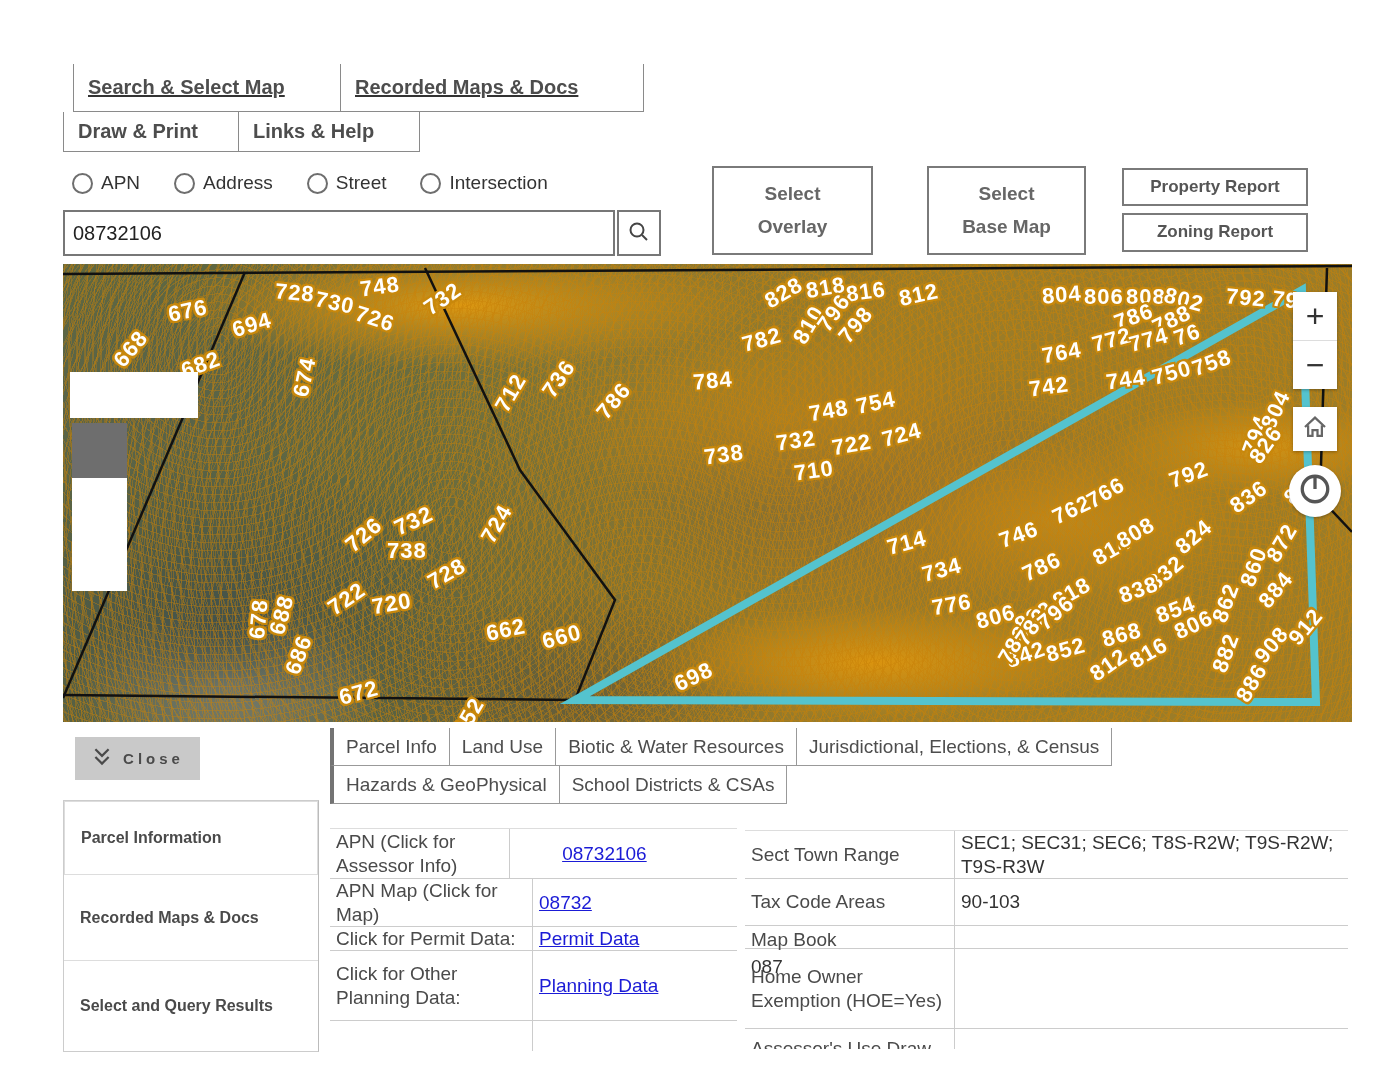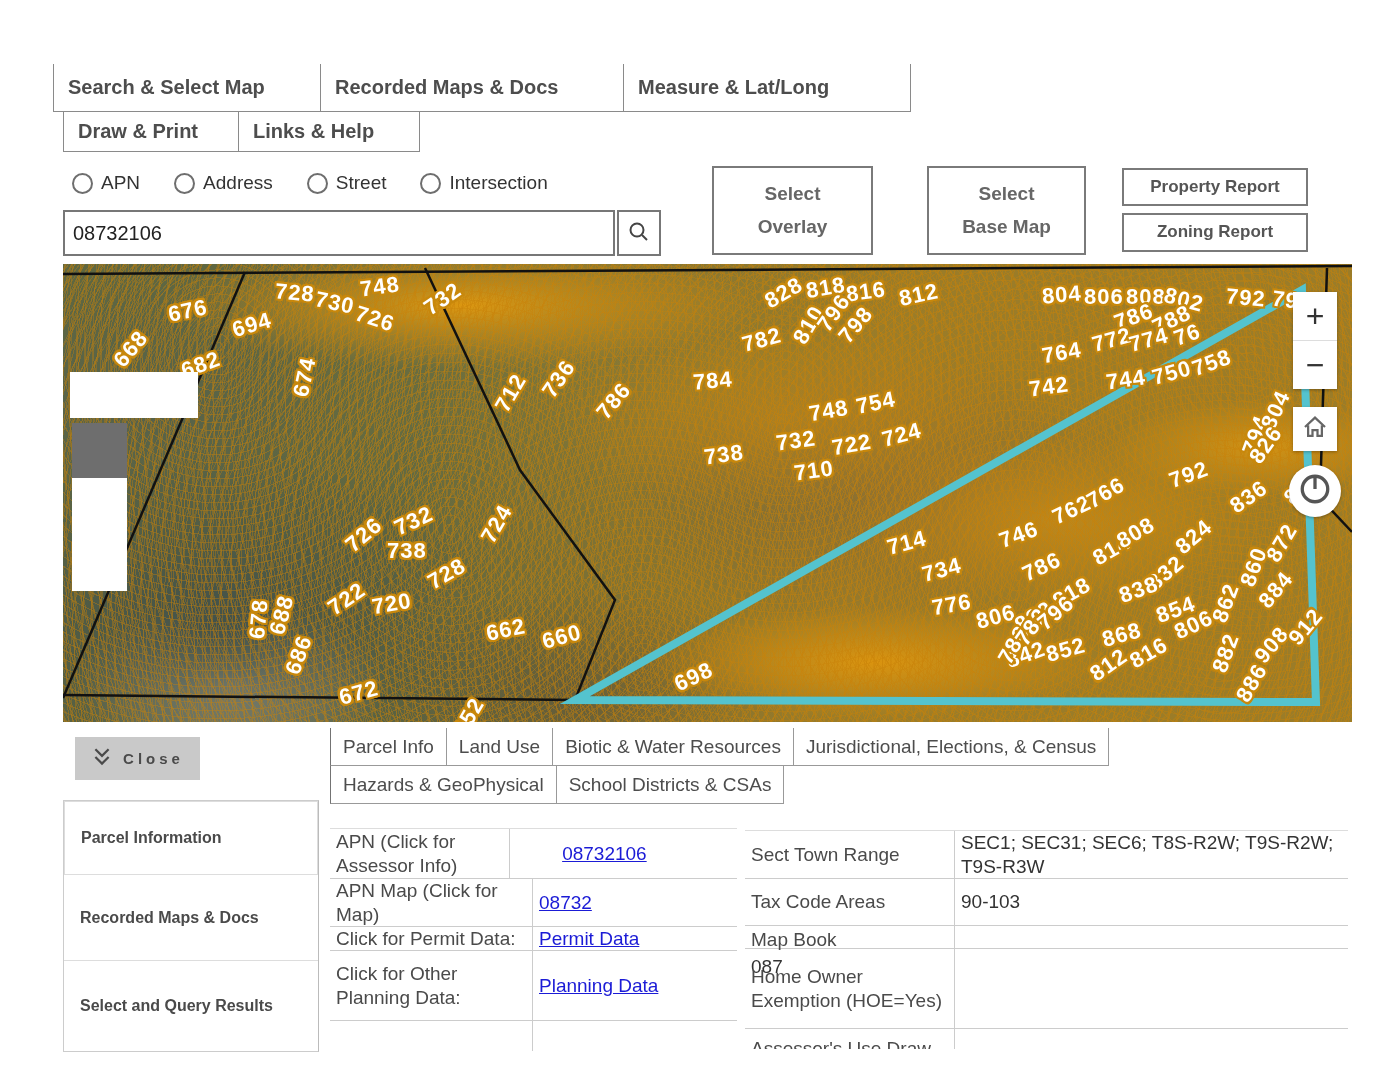--- a/index.html
+++ b/index.html
@@ -1,21 +1,21 @@
 <!DOCTYPE html>
 <html><head>
 <meta charset="utf-8">
 <style>
   html,body{margin:0;padding:0;background:#ffffff;}
   #app{position:relative;width:1398px;height:1080px;background:#fff;overflow:hidden;
        font-family:"Liberation Sans","DejaVu Sans",sans-serif;color:#333;}
 
   
   .tabrow{position:absolute;display:flex;}
-  #tabs-row1{left:53px;top:64px;height:48px;}
+  #tabs-row1{left:73px;top:64px;height:48px;text-decoration:underline;}
   #tabs-row2{left:63px;top:112px;height:40px;}
   .top-tab{display:flex;align-items:center;padding:0 14px;font-size:20px;font-weight:bold;
            color:#4d4d4d;border-right:1px solid #8a8a8a;border-bottom:1px solid #8a8a8a;
            white-space:nowrap;background:#fff;cursor:pointer;}
   .top-tab:first-child{border-left:1px solid #8a8a8a;}
   #tabs-row1 .top-tab:nth-child(1){width:238px;}
   #tabs-row1 .top-tab:nth-child(2){width:274px;}
   #tabs-row1 .top-tab:nth-child(3){width:258px;}
   #tabs-row1 .top-tab:nth-child(4){width:234px;}
   #tabs-row2 .top-tab:nth-child(1){width:146px;}
@@ -89,21 +89,21 @@
   
   #close-btn{position:absolute;left:75px;top:737px;width:125px;height:43px;background:#c9c9c9;
              display:flex;align-items:center;justify-content:center;gap:10px;cursor:pointer;
              font-size:15px;font-weight:bold;letter-spacing:4px;color:#4a4a4a;}
   .panel-tabrow{position:absolute;display:flex;}
   #ptabs-row1{left:330px;top:728px;height:38px;}
   #ptabs-row2{left:330px;top:766px;height:38px;}
   .panel-tab{display:flex;align-items:center;padding:0 12px;font-size:19px;color:#4d4d4d;
              border-right:1px solid #999;border-bottom:1px solid #999;background:#fff;
              white-space:nowrap;cursor:pointer;}
-  .panel-tab:first-child{border-left:1px solid #737373;}
+  .panel-tab:first-child{border-left:4px solid #737373;}
 
   #sidebar{position:absolute;left:63px;top:800px;width:256px;height:252px;border:1px solid #ccc;
            border-right:1px solid #bbb;background:#fff;box-sizing:border-box;}
   .side-item{display:flex;align-items:center;padding-left:16px;font-size:16px;font-weight:bold;
              color:#4a4a4a;border-bottom:1px solid #ddd;cursor:pointer;box-sizing:border-box;}
   .side-item:nth-child(1){height:74px;border:1px solid #ddd;}
   .side-item:nth-child(2){height:86px;}
   .side-item:nth-child(3){height:90px;border-bottom:none;}
 
   .dtable{position:absolute;background:#fff;}
@@ -131,21 +131,20 @@
   .tvalue a{color:#1b1bd6;text-decoration:underline;cursor:pointer;}
 </style>
 </head>
 <body>
 
 <div id="app">
 
   <div id="tabs-row1" class="tabrow">
       <div class="top-tab">Search &amp; Select Map</div>
       <div class="top-tab">Recorded Maps &amp; Docs</div>
-      <div class="top-tab">Measure &amp; Lat/Long</div>
     </div>
   <div id="tabs-row2" class="tabrow">
       <div class="top-tab">Draw &amp; Print</div>
       <div class="top-tab">Links &amp; Help</div>
     </div>
 
   <div id="radio-row">
       <label class="radio-item">
         <span class="radio-circle"></span>
         <span>APN</span>

